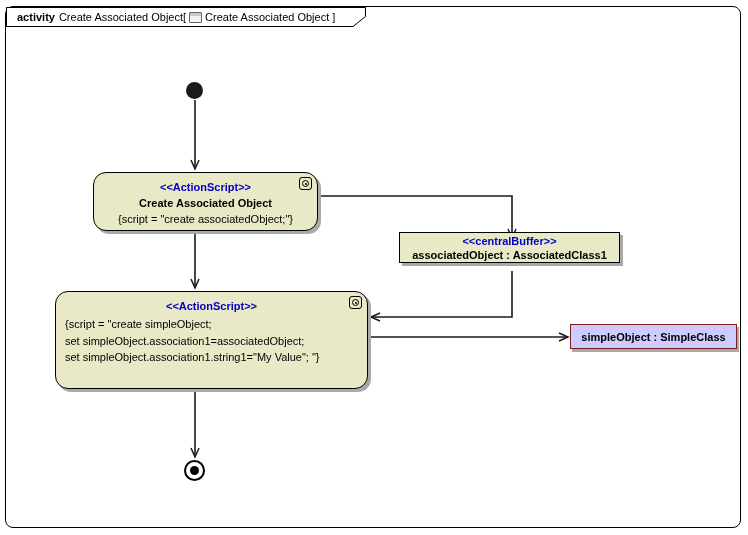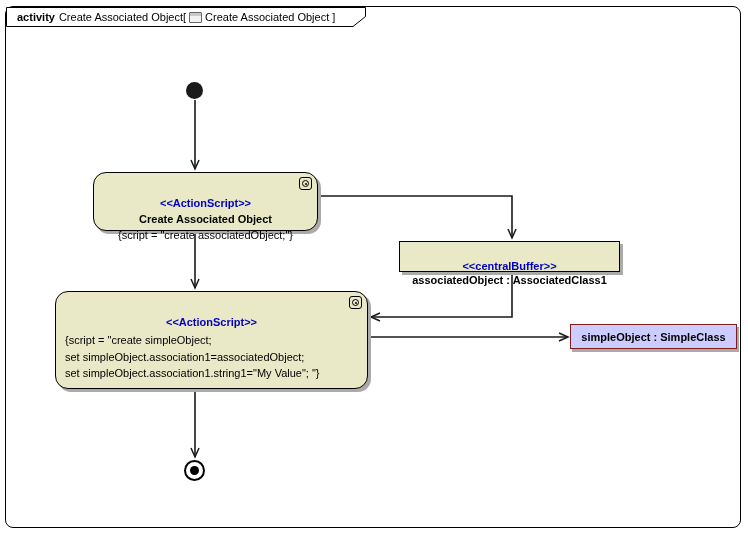--- a/index.html
+++ b/index.html
@@ -41,40 +41,40 @@
   .action{
     position:absolute;box-sizing:border-box;
     background:var(--action-fill,#e9e9c8);
     border:1px solid var(--node-border,#000);
     border-radius:13px;
     box-shadow:3px 3px 0 var(--shadow,#aaaaaa);
     font-size:11px;text-align:center;
   }
   #action1{left:93px;top:172px;width:225px;height:59px;padding-top:6px;}
   #action2{left:55px;top:291px;width:313px;height:98px;padding-top:6px;}
-  .stereotype{color:var(--stereotype,#0000c0);font-weight:bold;line-height:16px;margin-top:16px;}
+  .stereotype{color:var(--stereotype,#0000c0);font-weight:bold;line-height:16px;}
   .action-title{font-weight:bold;line-height:16px;}
   .action-script{line-height:17px;}
   .script-lines{text-align:left;padding-left:9px;margin-top:2px;}
   .script-line{line-height:16.5px;white-space:nowrap;}
   .action-icon{
     position:absolute;top:4px;right:5px;width:13px;height:13px;
     border:1px solid #000;border-radius:3px;background:var(--action-fill,#e9e9c8);
     box-sizing:border-box;
   }
   .action-icon::before{
     content:"";position:absolute;left:2px;top:2px;right:2px;bottom:2px;
     border:1px solid #000;border-radius:50%;
   }
   .action-icon::after{
     content:"";position:absolute;left:4.5px;top:4.5px;width:2.5px;height:2.5px;
     background:#000;border-radius:50%;
   }
   .buffer{
-    position:absolute;left:399px;top:241px;width:221px;height:31px;
+    position:absolute;left:399px;top:232px;width:221px;height:31px;
     box-sizing:border-box;background:var(--buffer-fill,#e9e9c8);
     border:1px solid var(--node-border,#000);
     box-shadow:3px 3px 0 var(--shadow,#aaaaaa);
     font-size:11px;text-align:center;padding-top:1px;
   }
   .buffer .stereotype{line-height:14px;}
   .buffer-name{font-weight:bold;line-height:14px;}
   .object-node{
     position:absolute;left:570px;top:324px;width:167px;height:25px;
     box-sizing:border-box;background:var(--object-fill,#ccccff);

